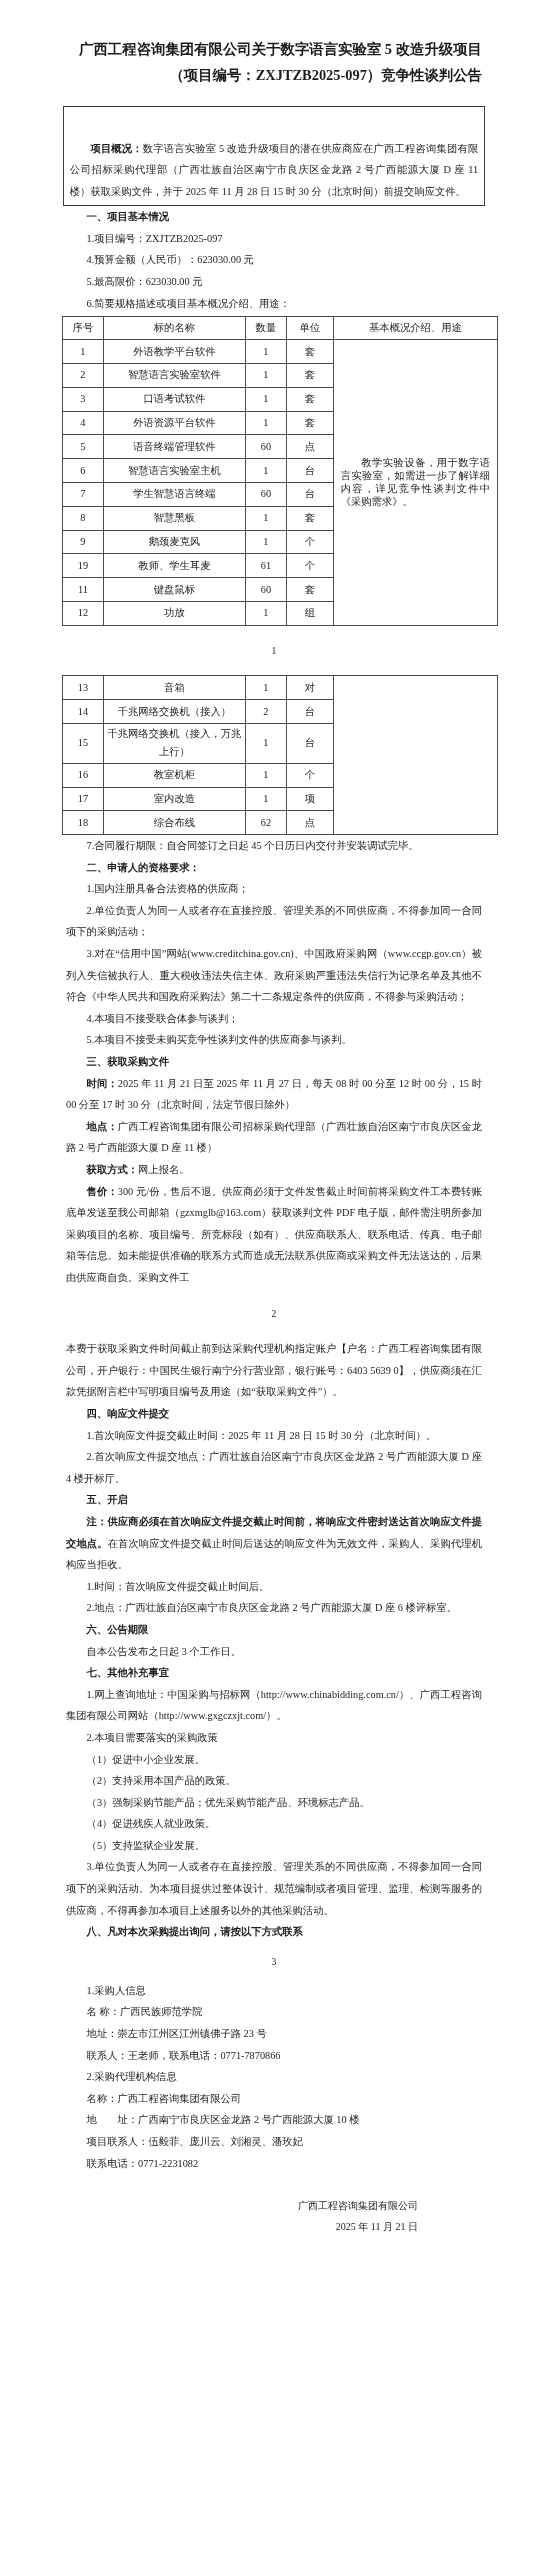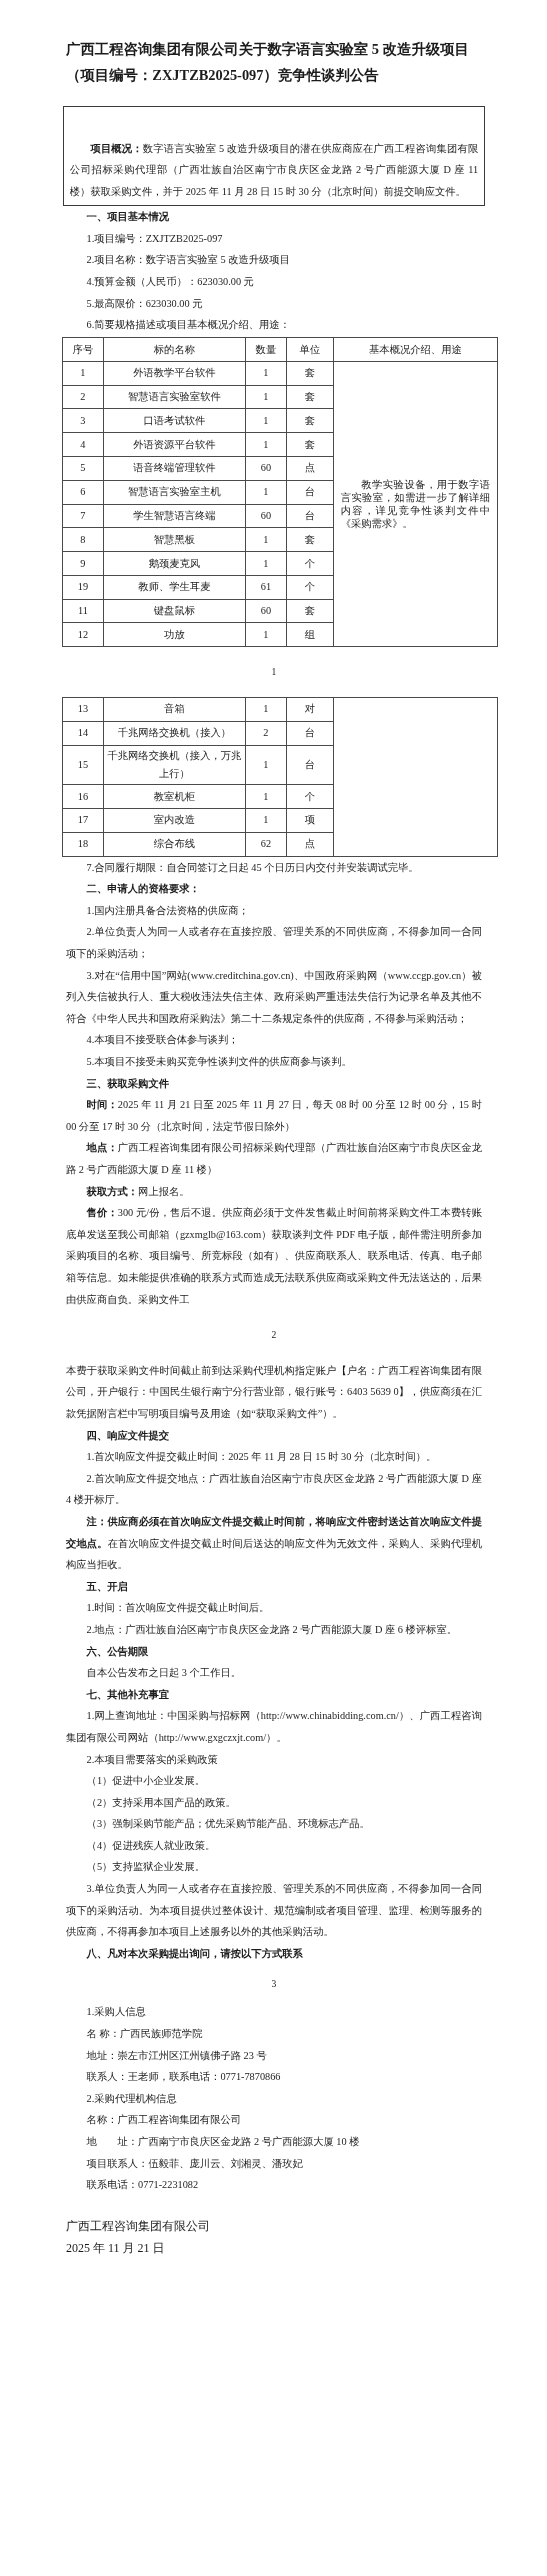--- a/index.html
+++ b/index.html
@@ -3,21 +3,21 @@
 <meta charset="utf-8">
 <style>
   html,body { margin:0; padding:0; background:#ffffff; }
   body {
     width:548px; height:2576px; overflow:hidden;
     color:#1c1c1c;
     font-family:"Liberation Serif","DejaVu Serif",serif;
   }
   .doc { padding:0 66px; }
 
-  .title { margin:36px 0 0 0; font-size:14.4px; font-weight:bold; text-align:left; line-height:26px; }
+  .title { margin:36px 0 0 0; font-size:14.4px; font-weight:bold; text-align:right; line-height:26px; }
   .title .tline { display:block; }
 
   .obox { margin:18px -2.7px 0 -2.7px; border:0.7px solid #3a3a3a; padding:2.7px 5.5px; }
   .obox .p { text-indent:2em;margin-top:28px; }
 
   .p { margin:0; font-size:10.3px; line-height:21.6px; text-align:justify; text-indent:2em; color:#1c1c1c; }
   .p.noindent { text-indent:0; }
   .h { font-weight:bold; }
   .b { font-weight:bold; }
 
@@ -31,40 +31,39 @@
     text-align:justify; text-indent:2em; padding:2.7px 6.8px; line-height:13px;
   }
   col.c-no { width:41px; } col.c-name { width:142px; } col.c-qty { width:41px; }
   col.c-unit { width:47px; } col.c-note { width:164px; }
 
   .pn { font-size:9.6px; line-height:13.7px; text-align:center; color:#222; }
   .pn1 { margin:18px 0 18px 0; }
   .pn2 { margin:18px 0 18px 0; }
   .pn3 { margin:12.3px 0 11px 0; }
 
-  .sig { margin:0; font-size:12px; line-height:21.6px; padding-right:64px; }
+  .sig { margin:0; font-size:10px; line-height:21.6px; text-align:right; padding-right:64px; }
   .sig.company { margin-top:20.5px; }
 </style>
 </head>
 <body>
 
 <div class="doc">
 
   <h1 class="title">
     <span class="tline">广西工程咨询集团有限公司关于数字语言实验室 5 改造升级项目</span>
     <span class="tline">（项目编号：ZXJTZB2025-097）竞争性谈判公告</span>
   </h1>
 
   <div class="obox">
     <p class="p"><b class="b">项目概况：</b><span>数字语言实验室 5 改造升级项目的潜在供应商应在广西工程咨询集团有限公司招标采购代理部（广西壮族自治区南宁市良庆区金龙路 2 号广西能源大厦 D 座 11 楼）获取采购文件，并于 2025 年 11 月 28 日 15 时 30 分（北京时间）前提交响应文件。</span></p>
   </div>
 
   <p class="p h">一、项目基本情况</p>
   <p class="p">1.项目编号：ZXJTZB2025-097</p>
-  <p class="p">2.项目名称：数字语言实验室 5 改造升级项目</p>
   <p class="p">4.预算金额（人民币）：623030.00 元</p>
   <p class="p">5.最高限价：623030.00 元</p>
   <p class="p">6.简要规格描述或项目基本概况介绍、用途：</p>
 
   <table class="items">
     <colgroup>
         <col class="c-no">
         <col class="c-name">
         <col class="c-qty">
         <col class="c-unit">
@@ -220,23 +219,23 @@
   <p class="p"><b class="b">获取方式：</b><span>网上报名。</span></p>
   <p class="p"><b class="b">售价：</b><span>300 元/份，售后不退。供应商必须于文件发售截止时间前将采购文件工本费转账底单发送至我公司邮箱（gzxmglb@163.com）获取谈判文件 PDF 电子版，邮件需注明所参加采购项目的名称、项目编号、所竞标段（如有）、供应商联系人、联系电话、传真、电子邮箱等信息。如未能提供准确的联系方式而造成无法联系供应商或采购文件无法送达的，后果由供应商自负。采购文件工</span></p>
 
   <div class="pn pn2">2</div>
 
   <p class="p noindent">本费于获取采购文件时间截止前到达采购代理机构指定账户【户名：广西工程咨询集团有限公司，开户银行：中国民生银行南宁分行营业部，银行账号：6403 5639 0】，供应商须在汇款凭据附言栏中写明项目编号及用途（如“获取采购文件”）。</p>
 
   <p class="p h">四、响应文件提交</p>
   <p class="p">1.首次响应文件提交截止时间：2025 年 11 月 28 日 15 时 30 分（北京时间）。</p>
   <p class="p">2.首次响应文件提交地点：广西壮族自治区南宁市良庆区金龙路 2 号广西能源大厦 D 座 4 楼开标厅。</p>
+  <p class="p h">五、开启</p>
+
   <p class="p"><b class="b">注：供应商必须在首次响应文件提交截止时间前，将响应文件密封送达首次响应文件提交地点。</b><span>在首次响应文件提交截止时间后送达的响应文件为无效文件，采购人、采购代理机构应当拒收。</span></p>
-
-  <p class="p h">五、开启</p>
   <p class="p">1.时间：首次响应文件提交截止时间后。</p>
   <p class="p">2.地点：广西壮族自治区南宁市良庆区金龙路 2 号广西能源大厦 D 座 6 楼评标室。</p>
 
   <p class="p h">六、公告期限</p>
   <p class="p">自本公告发布之日起 3 个工作日。</p>
 
   <p class="p h">七、其他补充事宜</p>
   <p class="p">1.网上查询地址：中国采购与招标网（http://www.chinabidding.com.cn/）、广西工程咨询集团有限公司网站（http://www.gxgczxjt.com/）。</p>
   <p class="p">2.本项目需要落实的采购政策</p>
   <p class="p">（1）促进中小企业发展。</p>

